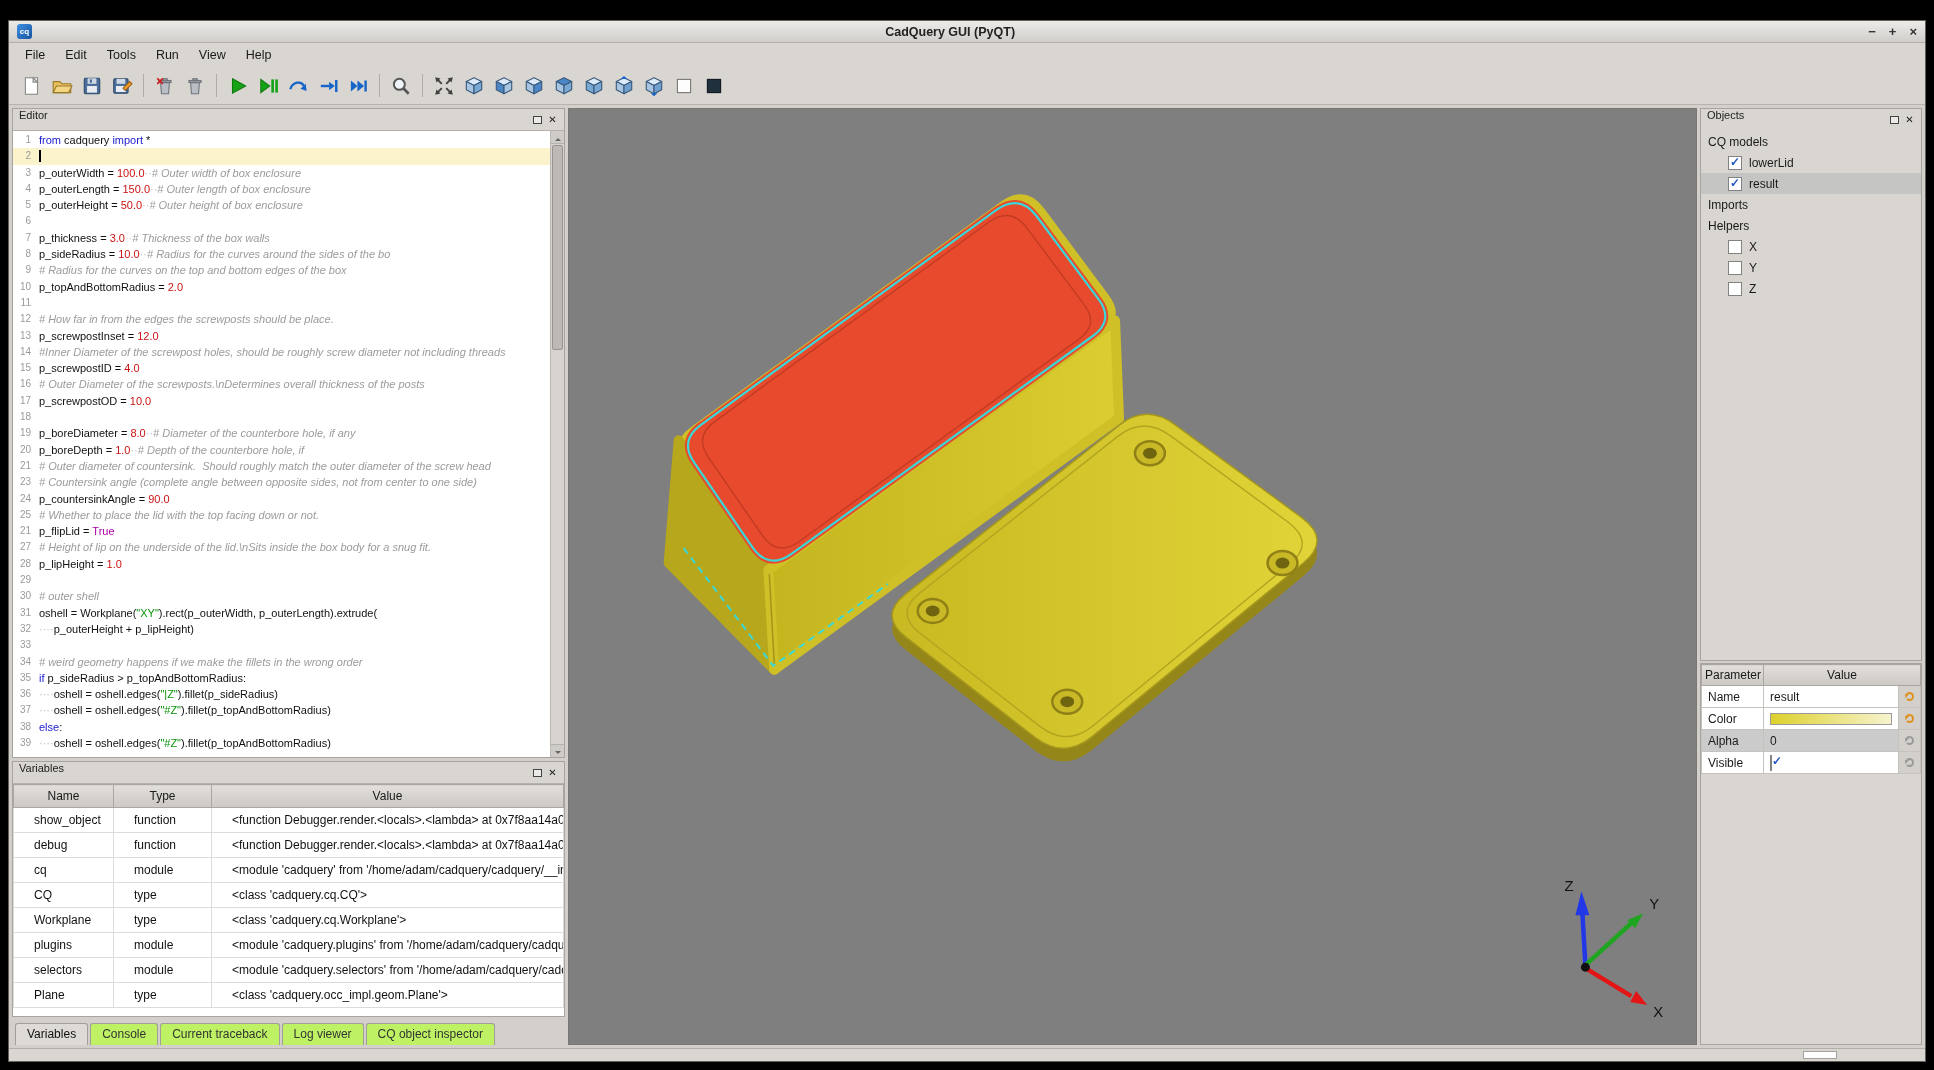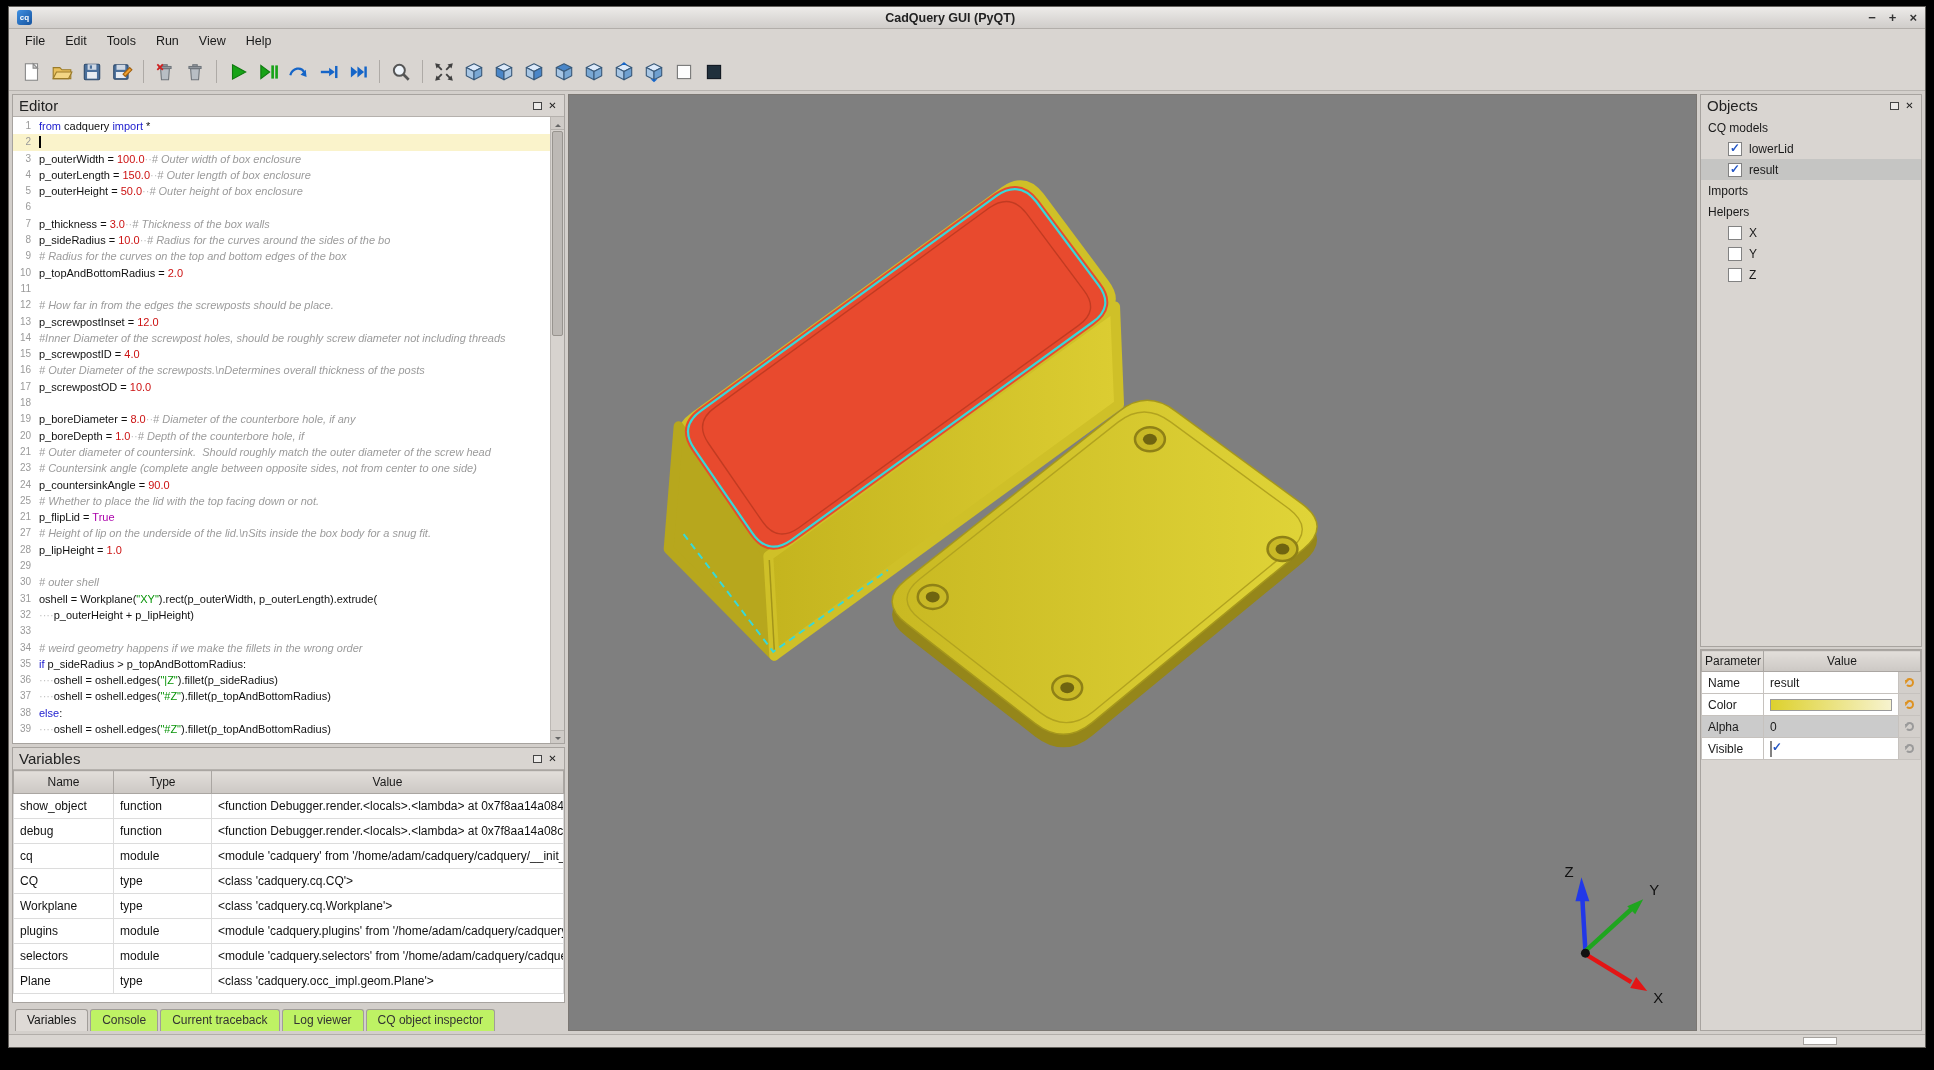--- a/index.html
+++ b/index.html
@@ -1,18 +1,18 @@
 <!DOCTYPE html>
 <html><head>
 <meta charset="utf-8">
 <style>
   *{box-sizing:border-box;margin:0;padding:0}
   html,body{width:1934px;height:1070px;overflow:hidden}
   body{background:#000;position:relative;font-family:"Liberation Sans",sans-serif;color:#1a1a1a}
-  .window{position:absolute;left:8px;top:6px;width:1918px;height:1042px;background:#d9d5d1;border:1px solid #63605c;display:flex;flex-direction:column}
+  .window{position:absolute;left:8px;top:20px;width:1918px;height:1042px;background:#d9d5d1;border:1px solid #63605c;display:flex;flex-direction:column}
   
   .titlebar{height:22px;flex:none;background:linear-gradient(#edebe9,#d0cdca);border-bottom:1px solid #b2aeaa;display:flex;align-items:center;padding:0 8px}
   .app-icon{width:15px;height:15px;flex:none;border-radius:3px;background:linear-gradient(135deg,#3f90e2,#15539f);color:#fff;font-size:8px;font-weight:bold;display:flex;align-items:center;justify-content:center}
   .title{flex:1;text-align:center;font-weight:bold;font-size:12.5px;color:#222}
   .win-controls{display:flex;gap:13px;font-size:13px;font-weight:bold;color:#333}
   .wc{cursor:default}
   
   .menubar{height:24px;flex:none;display:flex;align-items:center;padding:0 6px;font-size:12.5px;background:#d9d5d1}
   .menu-item{padding:3px 10px;border-radius:2px}
   
@@ -20,21 +20,21 @@
   .tb-btn{width:30px;height:30px;display:flex;align-items:center;justify-content:center;border-radius:3px}
   .tb-btn svg{display:block}
   .tb-sep{width:1px;height:23px;background:#aeaaa6;margin:0 6px;flex:none}
   
   .main{flex:1;min-height:0;display:flex;gap:3px;padding:3px;background:#d3cfcb}
   .left-dock{width:553px;flex:none;display:flex;flex-direction:column;gap:3px}
   .right-dock{width:222px;flex:none;display:flex;flex-direction:column;gap:2px}
   .viewport{flex:1;border:1px solid #7b7773;background:#7f7f7f;position:relative;overflow:hidden}
   .viewport svg{width:100%;height:100%;display:block}
   .panel{display:flex;flex-direction:column;border:1px solid #a7a39f;background:#d9d5d1;min-height:0}
-  .panel-header{height:21px;flex:none;display:flex;align-items:center;padding:0 6px;font-size:15px;color:#222}
+  .panel-header{height:21px;flex:none;display:flex;padding:0 6px;font-size:11px;color:#222}
   .panel-icons{margin-left:auto;display:flex;gap:5px;align-items:center}
   .float-btn{width:9px;height:8px;border:1px solid #444;background:#eceae8}
   .close-btn{width:11px;height:11px;text-align:center;line-height:11px;font-size:10px;color:#222}
   .close-btn::before{content:"✕"}
   
   .editor-panel{flex:1;min-height:0}
   .editor-body{flex:1;min-height:0;background:#fff;border-top:1px solid #b5b1ad;position:relative;overflow:hidden}
   .code{position:absolute;left:0;top:1px;right:14px;bottom:0;overflow:hidden;font-size:11px;line-height:16.3px}
   .code-line{display:flex;height:16.3px;align-items:center;white-space:pre}
   .code-line.current{background:#faf3cb}
@@ -47,21 +47,21 @@
   .sb-arrow{height:13px;background:#cfcbc7;border-bottom:1px solid #b5b1ad;position:relative}
   .sb-arrow.down{position:absolute;bottom:0;left:0;right:0;border-top:1px solid #b5b1ad;border-bottom:none}
   .sb-arrow::after{content:"";position:absolute;left:3.5px;top:4px;border:3px solid transparent;border-bottom-color:#666}
   .sb-arrow.down::after{top:6px;border-bottom-color:transparent;border-top-color:#666}
   .sb-thumb{position:absolute;left:1px;right:1px;top:14px;height:205px;background:#bdb9b5;border:1px solid #98948f;border-radius:2px}
   
   .variables-panel{height:256px;flex:none}
   .variables-body{flex:1;min-height:0;overflow:hidden;background:#fff;border-top:1px solid #b5b1ad}
   table.grid{border-collapse:collapse;width:100%;font-size:12px;table-layout:fixed;background:#fff}
   .grid th{background:linear-gradient(#e2deda,#ccc8c4);border:1px solid #aaa6a2;font-weight:normal;text-align:center;padding:4px 4px;font-size:12px;overflow:hidden;white-space:nowrap}
-  .grid td{border:1px solid #dcdcdc;padding:5px 6px;white-space:nowrap;overflow:hidden;color:#111}
+  .grid td{border:1px solid #dcdcdc;padding:5px 20px;white-space:nowrap;overflow:hidden;color:#111}
   
   .tabbar{height:25px;flex:none;display:flex;align-items:flex-end;gap:2px;padding:0 3px}
   .tab{padding:3px 11px 4px;font-size:12px;background:#bef264;border:1px solid #a19d99;border-bottom:none;border-radius:3px 3px 0 0;color:#333}
   .tab.active{background:#dedad6;color:#111}
   
   .objects-panel{flex:1;min-height:0}
   .tree{flex:1;overflow:hidden;padding-top:1px;font-size:12px}
   .tree-row{height:21px;display:flex;align-items:center;padding-left:7px}
   .tree-row.indent{padding-left:27px}
   .tree-row.selected{background:#c5c5c3}

